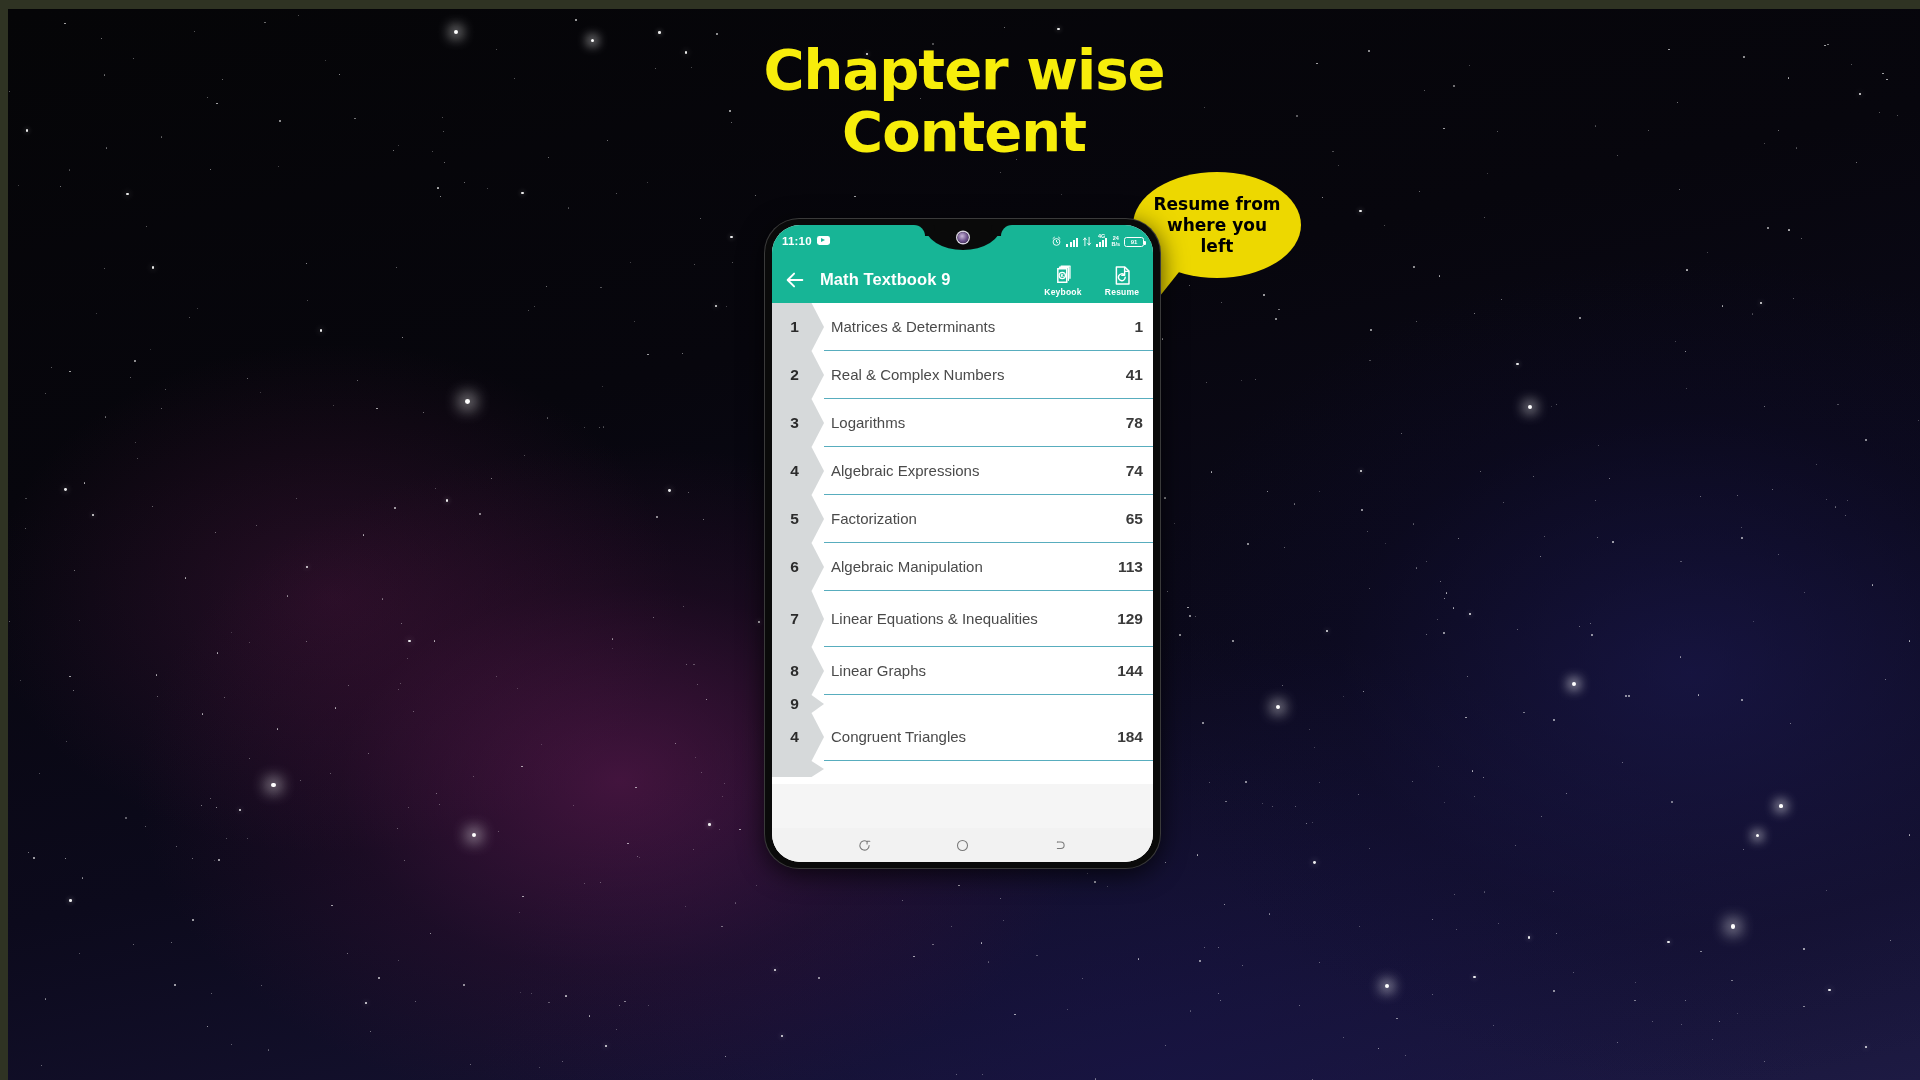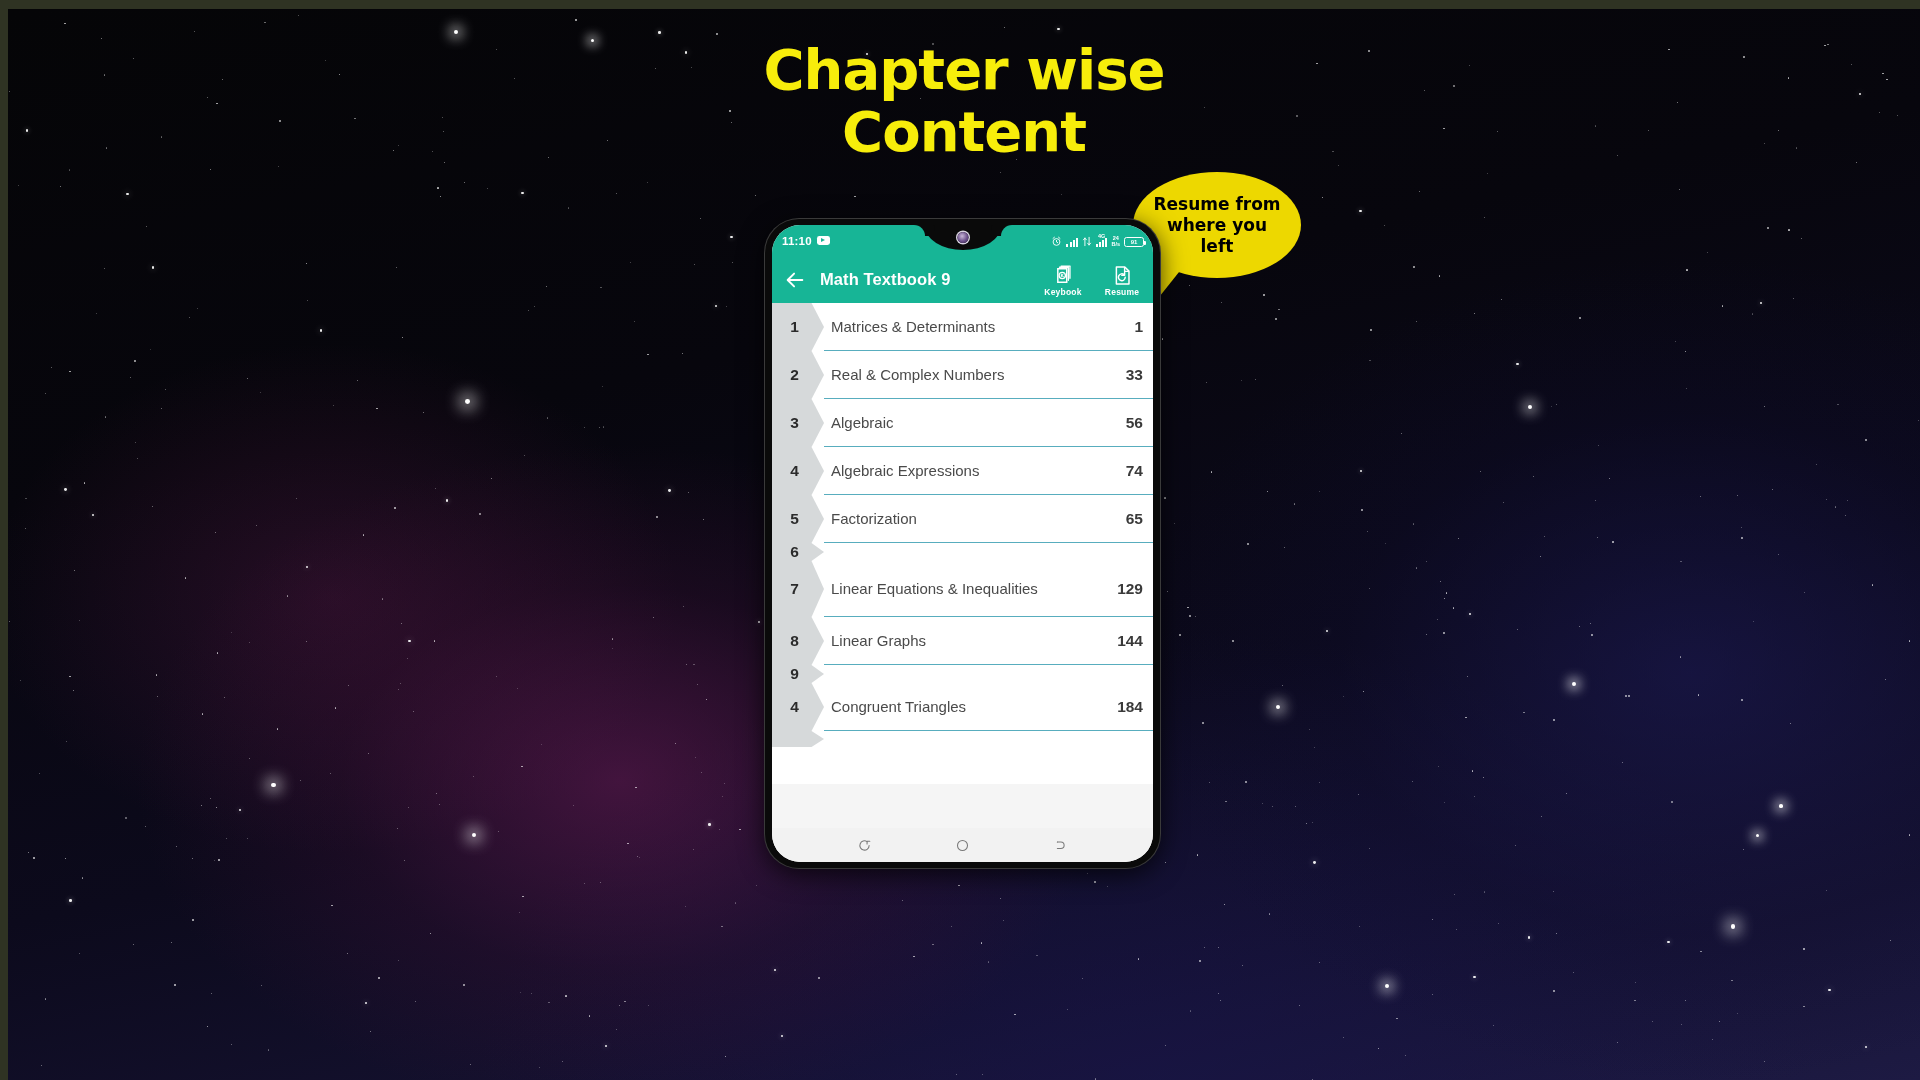--- a/index.html
+++ b/index.html
@@ -907,31 +907,31 @@
                 <div class="row-page">1</div>
               </div>
             </div>
             <div class="row">
               <div class="badge">
                 <div class="shape"></div>
                 <span>2</span>
               </div>
               <div class="row-body">
                 <div class="row-title">Real &amp; Complex Numbers</div>
-                <div class="row-page">33</div>
+                <div class="row-page">41</div>
               </div>
             </div>
             <div class="row">
               <div class="badge">
                 <div class="shape"></div>
                 <span>3</span>
               </div>
               <div class="row-body">
-                <div class="row-title">Algebraic</div>
-                <div class="row-page">56</div>
+                <div class="row-title">Logarithms</div>
+                <div class="row-page">78</div>
               </div>
             </div>
             <div class="row">
               <div class="badge">
                 <div class="shape"></div>
                 <span>4</span>
               </div>
               <div class="row-body">
                 <div class="row-title">Algebraic Expressions</div>
                 <div class="row-page">74</div>
@@ -944,20 +944,24 @@
               </div>
               <div class="row-body">
                 <div class="row-title">Factorization</div>
                 <div class="row-page">65</div>
               </div>
             </div>
             <div class="row">
               <div class="badge">
                 <div class="shape"></div>
                 <span>6</span>
+              </div>
+              <div class="row-body">
+                <div class="row-title">Algebraic Manipulation</div>
+                <div class="row-page">113</div>
               </div>
             </div>
             <div class="row tall">
               <div class="badge">
                 <div class="shape"></div>
                 <span>7</span>
               </div>
               <div class="row-body">
                 <div class="row-title">Linear Equations &amp; Inequalities</div>
                 <div class="row-page">129</div>

